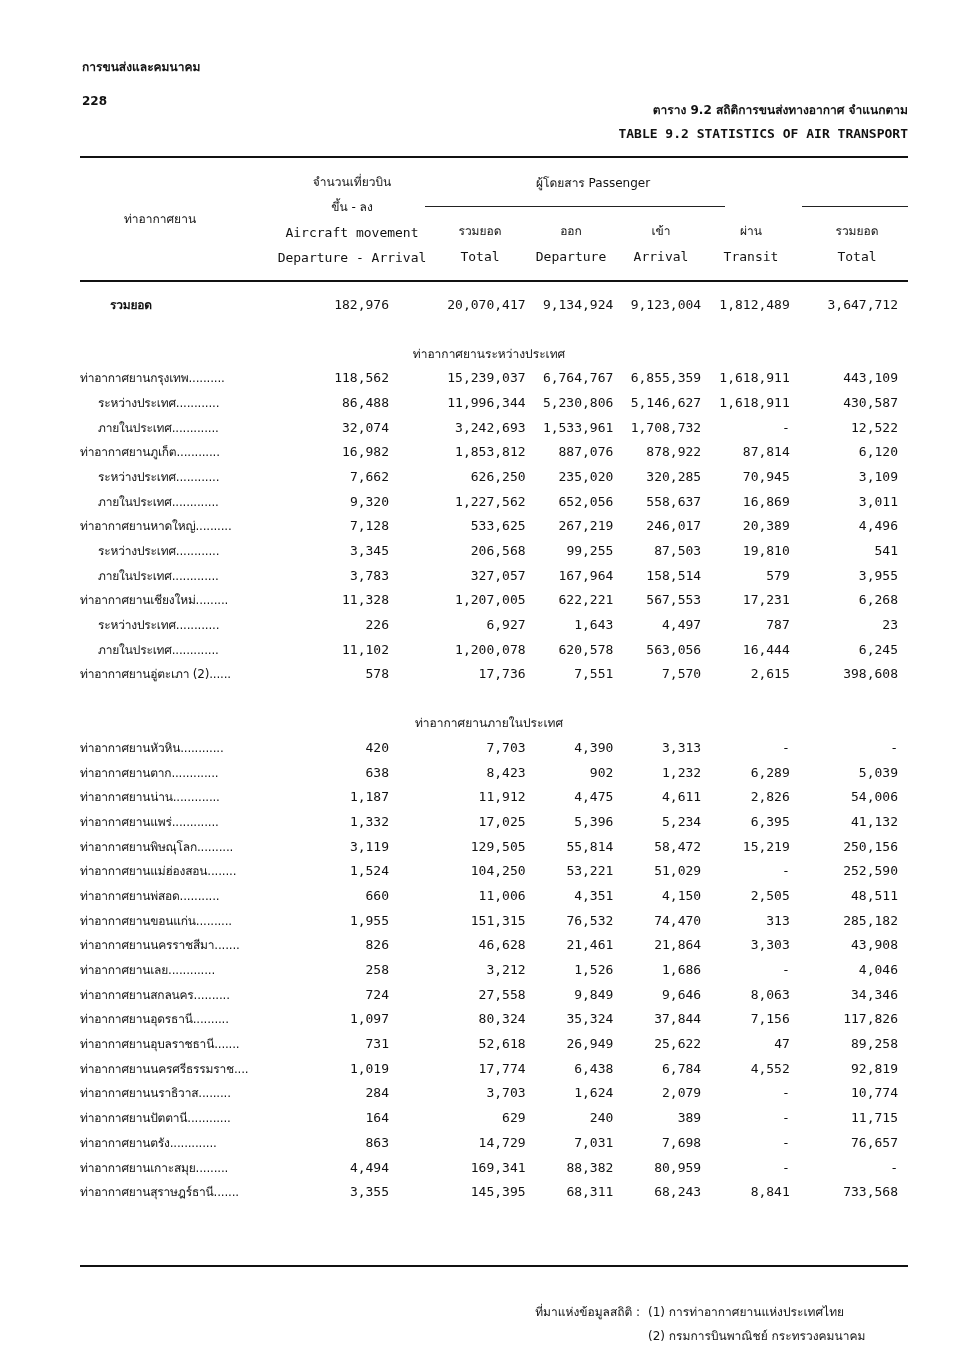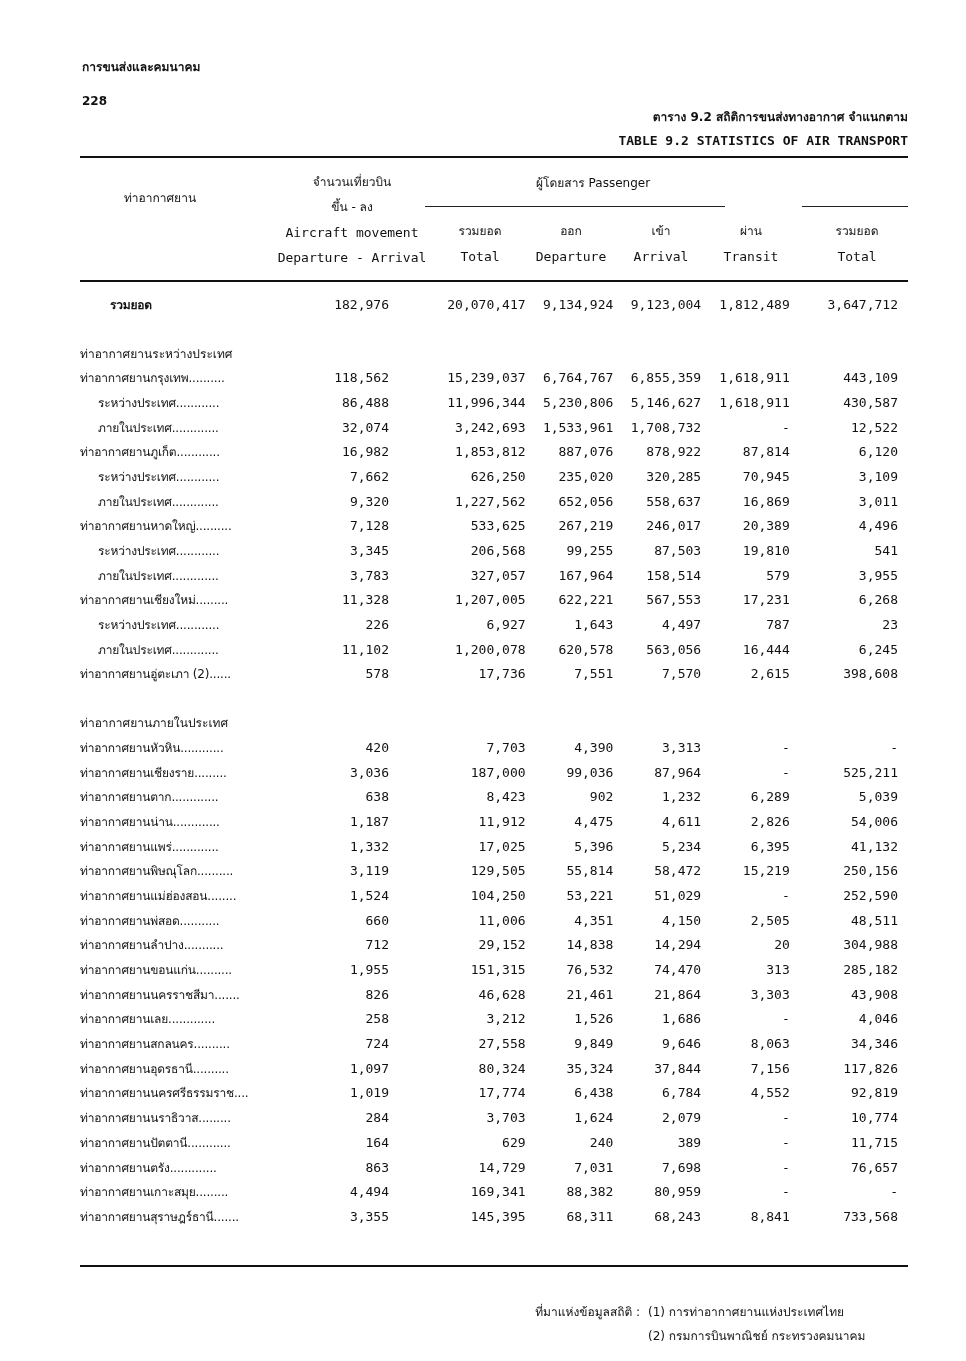--- a/index.html
+++ b/index.html
@@ -1,35 +1,35 @@
 <!DOCTYPE html>
 <html><head>
 <meta charset="utf-8">
 <style>
   html, body { margin:0; padding:0; background:#ffffff; }
   body { width:966px; height:1361px; position:relative; overflow:hidden; color:#111; font-family:"DejaVu Sans Mono","Liberation Mono",monospace; }
   .page-header { position:absolute; left:82px; top:50px; font-family:"DejaVu Sans","Liberation Sans",sans-serif; font-weight:bold; font-size:12px; line-height:34px; }
-  .title-block { position:absolute; right:58px; top:105px; text-align:right; font-weight:bold; font-size:13px; line-height:24px; }
+  .title-block { position:absolute; right:58px; top:98px; text-align:right; font-weight:bold; font-size:13px; line-height:24px; }
   .rule { position:absolute; left:80px; width:828px; border-top:2px solid #111; }
   .subrule { position:absolute; border-top:1.5px solid #222; }
   .hdr { position:absolute; font-size:13px; text-align:center; line-height:25px; }
   .hdr .th { font-family:"DejaVu Sans","Liberation Sans",sans-serif; font-size:12px; }
   table.data { position:absolute; left:80px; top:292px; width:828px; border-collapse:collapse; font-size:13px; }
   table.data td { padding:0; height:24.7px; white-space:nowrap; }
   td.name { width:200px; font-family:"DejaVu Sans","Liberation Sans",sans-serif; font-size:12px; letter-spacing:-0.2px; }
   td.name.sub { padding-left:18px; }
   td.name.total { padding-left:30px; font-weight:bold; }
   td.num { text-align:right; }
   td.c1 { width:90px; }
   td.c2 { width:144px; }
   td.c3 { width:90px; }
   td.c4 { width:90px; }
   td.c5 { width:91px; }
   td.c6 { width:113px; padding-right:10px !important; }
-  tr.section td { text-align:left; font-family:"DejaVu Sans","Liberation Sans",sans-serif; font-size:12px; padding-right:10px; }
+  tr.section td { text-align:center; font-family:"DejaVu Sans","Liberation Sans",sans-serif; font-size:12px; padding-right:10px; }
   tr.spacer td { height:24px; }
   .footer { position:absolute; right:58px; top:1300px; font-size:13px; line-height:24px; }
   .footer .row { display:flex; justify-content:flex-end; }
   .footer .th { font-family:"DejaVu Sans","Liberation Sans",sans-serif; font-size:12px; }
 </style>
 </head>
 <body>
 
 <div class="page-header">
   <div>การขนส่งและคมนาคม</div>
@@ -39,21 +39,21 @@
 <div class="title-block">
   <div style="font-family:'DejaVu Sans','Liberation Sans',sans-serif;font-size:12px;">ตาราง 9.2 สถิติการขนส่งทางอากาศ จำแนกตาม</div>
   <div>TABLE 9.2 STATISTICS OF AIR TRANSPORT</div>
 </div>
 
 <div class="rule" style="top:156px;"></div>
 <div class="subrule" style="left:425px;width:300px;top:206px;"></div>
 <div class="subrule" style="left:802px;width:106px;top:206px;"></div>
 <div class="rule" style="top:280px;"></div>
 
-<div class="hdr th" style="left:80px;width:160px;top:185px;"><span class="th">ท่าอากาศยาน</span></div>
+<div class="hdr th" style="left:80px;width:160px;top:206px;"><span class="th">ท่าอากาศยาน</span></div>
 
 <div class="hdr" style="left:272px;width:160px;top:170px;">
   <div class="th">จำนวนเที่ยวบิน</div>
   <div class="th">ขึ้น - ลง</div>
   <div>Aircraft movement</div>
   <div>Departure - Arrival</div>
 </div>
 
 <div class="hdr" style="left:536px;top:170px;text-align:left;"><span class="th">ผู้โดยสาร Passenger</span></div>
 
@@ -221,29 +221,20 @@
       <tr>
         <td class="name">ท่าอากาศยานหัวหิน............</td>
         <td class="num c1">420</td>
         <td class="num c2">7,703</td>
         <td class="num c3">4,390</td>
         <td class="num c4">3,313</td>
         <td class="num c5">-</td>
         <td class="num c6">-</td>
       </tr>
       <tr>
-        <td class="name">ท่าอากาศยานเชียงราย.........</td>
-        <td class="num c1">3,036</td>
-        <td class="num c2">187,000</td>
-        <td class="num c3">99,036</td>
-        <td class="num c4">87,964</td>
-        <td class="num c5">-</td>
-        <td class="num c6">525,211</td>
-      </tr>
-      <tr>
         <td class="name">ท่าอากาศยานตาก.............</td>
         <td class="num c1">638</td>
         <td class="num c2">8,423</td>
         <td class="num c3">902</td>
         <td class="num c4">1,232</td>
         <td class="num c5">6,289</td>
         <td class="num c6">5,039</td>
       </tr>
       <tr>
         <td class="name">ท่าอากาศยานน่าน.............</td>
@@ -284,29 +275,20 @@
       <tr>
         <td class="name">ท่าอากาศยานพ่สอด...........</td>
         <td class="num c1">660</td>
         <td class="num c2">11,006</td>
         <td class="num c3">4,351</td>
         <td class="num c4">4,150</td>
         <td class="num c5">2,505</td>
         <td class="num c6">48,511</td>
       </tr>
       <tr>
-        <td class="name">ท่าอากาศยานลำปาง...........</td>
-        <td class="num c1">712</td>
-        <td class="num c2">29,152</td>
-        <td class="num c3">14,838</td>
-        <td class="num c4">14,294</td>
-        <td class="num c5">20</td>
-        <td class="num c6">304,988</td>
-      </tr>
-      <tr>
         <td class="name">ท่าอากาศยานขอนแก่น..........</td>
         <td class="num c1">1,955</td>
         <td class="num c2">151,315</td>
         <td class="num c3">76,532</td>
         <td class="num c4">74,470</td>
         <td class="num c5">313</td>
         <td class="num c6">285,182</td>
       </tr>
       <tr>
         <td class="name">ท่าอากาศยานนครราชสีมา.......</td>
@@ -338,20 +320,29 @@
       <tr>
         <td class="name">ท่าอากาศยานอุดรธานี..........</td>
         <td class="num c1">1,097</td>
         <td class="num c2">80,324</td>
         <td class="num c3">35,324</td>
         <td class="num c4">37,844</td>
         <td class="num c5">7,156</td>
         <td class="num c6">117,826</td>
       </tr>
       <tr>
+        <td class="name">ท่าอากาศยานอุบลราชธานี.......</td>
+        <td class="num c1">731</td>
+        <td class="num c2">52,618</td>
+        <td class="num c3">26,949</td>
+        <td class="num c4">25,622</td>
+        <td class="num c5">47</td>
+        <td class="num c6">89,258</td>
+      </tr>
+      <tr>
         <td class="name">ท่าอากาศยานนครศรีธรรมราช....</td>
         <td class="num c1">1,019</td>
         <td class="num c2">17,774</td>
         <td class="num c3">6,438</td>
         <td class="num c4">6,784</td>
         <td class="num c5">4,552</td>
         <td class="num c6">92,819</td>
       </tr>
       <tr>
         <td class="name">ท่าอากาศยานนราธิวาส.........</td>

